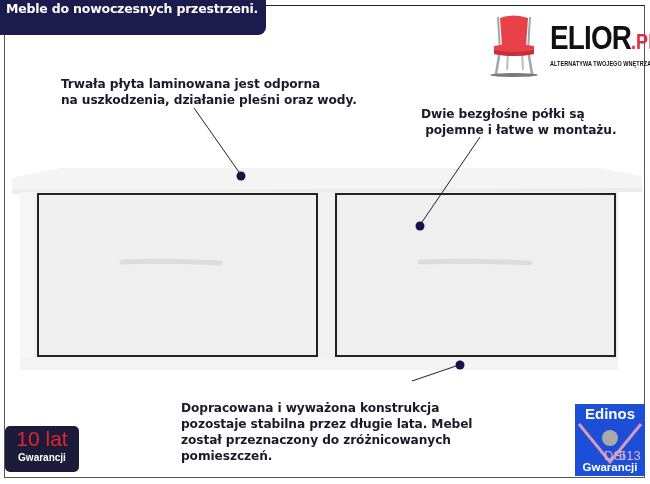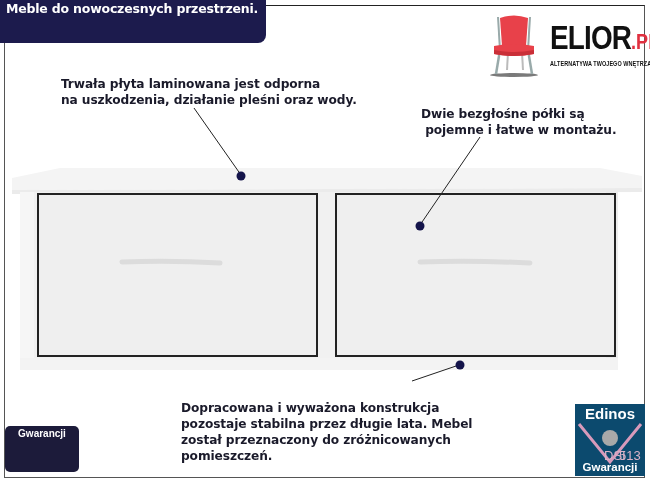--- a/index.html
+++ b/index.html
@@ -1,20 +1,20 @@
 <!DOCTYPE html>
 <html><head>
 <meta charset="utf-8">
 <style>
   html, body { margin: 0; padding: 0; background: #ffffff; }
   body { width: 650px; height: 484px; position: relative; overflow: hidden;
          font-family: "DejaVu Sans", sans-serif; }
   .frame { position: absolute; left: 4px; top: 5px; width: 641px; height: 473px;
            border: 1px solid #555; border-top: 1px solid #222; box-sizing: border-box; background: #fff; }
-  .header-tab { position: absolute; left: 0; top: 0; height: 31px; padding: 0 8px 12px 6px;
+  .header-tab { position: absolute; left: 0; top: 0; height: 31px; padding: 0 8px 4px 6px;
                 background: #1c1b4d; color: #fff; font-family: "DejaVu Sans", sans-serif;
                 font-size: 12.5px; font-weight: bold; line-height: 17px;
                 border-bottom-right-radius: 8px; letter-spacing: -0.2px; z-index: 3; }
   .logo { position: absolute; left: 484px; top: 12px; width: 150px; height: 66px; }
   .logo-chair { position: absolute; left: 0; top: 0; width: 62px; height: 66px; }
   .logo-text { position: absolute; left: 66px; top: 8px; color: #111;
                font-family: "Liberation Sans", sans-serif; font-weight: bold; font-size: 34px;
                line-height: 34px; letter-spacing: -1px; transform: scaleX(0.82); transform-origin: left top; }
   .logo-text .pl { color: #e03040; font-size: 22px; letter-spacing: 0; }
   .logo-tagline { position: absolute; left: 66px; top: 48px; color: #111; font-family: "Liberation Sans", sans-serif;
@@ -25,21 +25,21 @@
   .a2 { left: 405px; top: 106px; margin-left: 16px; }
   .a3 { left: 181px; top: 400px; }
   .cabinet { position: absolute; left: 10px; top: 168px; width: 632px; height: 205px; }
   .badge-warranty { position: absolute; left: 5px; top: 426px; width: 74px; height: 46px;
                     background: #1c1b3a; border-radius: 5px; text-align: center; }
   .badge-warranty .big { color: #e2252f; font-family: "Liberation Sans", sans-serif; font-size: 21px;
                          line-height: 22px; padding-top: 2px; }
   .badge-warranty .small { color: #fff; font-family: "Liberation Sans", sans-serif; font-size: 10px;
                            line-height: 15px; font-weight: bold; }
   .badge-edinos { position: absolute; left: 575px; top: 404px; width: 70px; height: 72px;
-                  background: #0c4a6e; }
+                  background: #1d4ed8; }
   .badge-edinos svg { position: absolute; left: 0; top: 0; }
   .ed-title { position: absolute; left: 0; top: 1px; width: 70px; text-align: center; color: #fff;
               font-family: "Liberation Sans", sans-serif; font-weight: bold; font-size: 15px; }
   .ed-dsi { position: absolute; left: 5px; top: 44px; color: #d8b3c8; font-family: "Liberation Sans", sans-serif; font-size: 13px; margin-left: 24px; }
   .ed-num { position: absolute; left: 44px; top: 44px; color: #d8b3c8; font-family: "Liberation Sans", sans-serif; font-size: 13px; }
   .ed-std { position: absolute; left: 0; top: 57px; width: 70px; text-align: center; color: #fff;
             font-family: "Liberation Sans", sans-serif; font-weight: bold; font-size: 11.5px; }
   .leader { position: absolute; left: 0; top: 0; pointer-events: none; }
 </style>
 </head>
@@ -99,20 +99,21 @@
 <svg class="leader" width="650" height="484" viewBox="0 0 650 484">
   <line x1="194" y1="108" x2="241" y2="175" stroke="#222" stroke-width="1"></line>
   <circle cx="241" cy="176" r="4.5" fill="#14144a"></circle>
   <line x1="480" y1="137" x2="420" y2="225" stroke="#222" stroke-width="1"></line>
   <circle cx="420" cy="226" r="4.5" fill="#14144a"></circle>
   <line x1="412" y1="381" x2="459" y2="365" stroke="#222" stroke-width="1"></line>
   <circle cx="460" cy="365" r="4.5" fill="#14144a"></circle>
 </svg>
 
 <div class="badge-warranty">
+  <div class="big">10 lat</div>
   <div class="small">Gwarancji</div>
 </div>
 
 <div class="badge-edinos">
   <svg width="70" height="72" viewBox="0 0 70 72">
     <path d="M4 20 L35 58 L66 20" stroke="#d89abb" stroke-width="3" fill="none"></path>
     <circle cx="35" cy="34" r="8" fill="#a9a9a9"></circle>
   </svg>
   <div class="ed-title">Edinos</div>
   <div class="ed-dsi">DSI</div>

